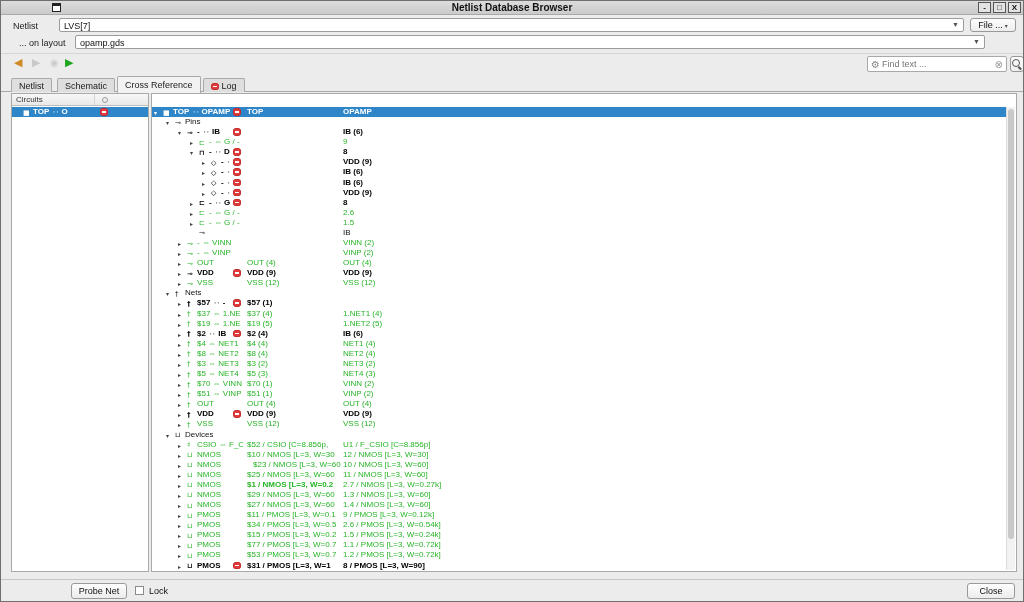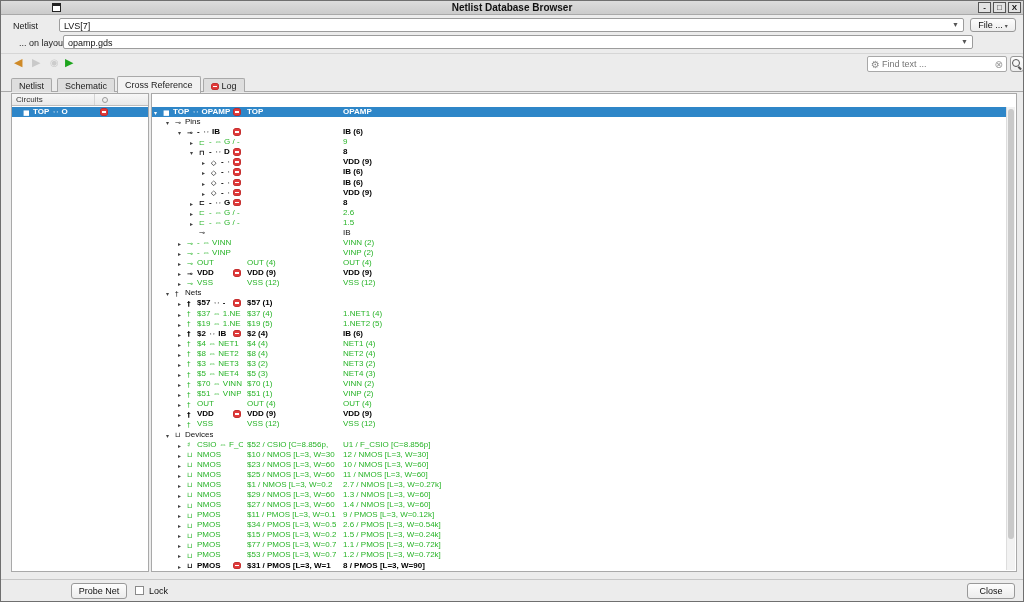--- a/index.html
+++ b/index.html
@@ -104,21 +104,21 @@
 <div class="abs flabel" style="left:12px; top:20px;">Netlist</div>
 <div class="abs combo" style="left:58px; top:17px; width:905px;">
   <span>LVS[7]</span>
   <span class="arrow">▼</span>
 </div>
 <div class="abs btn" style="left:969px; top:17px; width:46px; height:14px;">
   <span>File ...</span>
   <span style="font-size:6px; margin-left:2px; color:#555;">▾</span>
 </div>
 <div class="abs flabel" style="left:18px; top:37px;">... on layout</div>
-<div class="abs combo" style="left:62px; top:34px; width:910px;">
+<div class="abs combo" style="left:74px; top:34px; width:910px;">
   <span>opamp.gds</span>
   <span class="arrow">▼</span>
 </div>
 
 <div class="sep-line" style="top:52px;"></div>
 
 <div class="abs tbico" style="left:13px; top:55px; color:#cf8a28;">◀</div>
 <div class="abs tbico" style="left:31px; top:55px; color:#c9c9c9;">▶</div>
 <div class="abs tbico" style="left:49px; top:55px; color:#cccccc; font-size:10px;">◉</div>
 <div class="abs tbico" style="left:64px; top:55px; color:#1ea51e;">▶</div>
@@ -398,35 +398,35 @@
         <span class="exp" style="left: 26px;">▸</span>
         <span class="tico c-ok" style="left: 35px;">⊔</span>
         <span class="lab c-ok" style="left: 45px; max-width: 46px;">NMOS</span>
         <span class="lab c-ok" style="left: 95px; max-width: 95px;">$10 / NMOS [L=3, W=30</span>
         <span class="c-ok" style="left: 191px;">12 / NMOS [L=3, W=30]</span>
       </div>
       <div class="trow">
         <span class="exp" style="left: 26px;">▸</span>
         <span class="tico c-ok" style="left: 35px;">⊔</span>
         <span class="lab c-ok" style="left: 45px; max-width: 46px;">NMOS</span>
-        <span class="lab c-ok" style="left: 95px; max-width: 95px;">$23 / NMOS [L=3, W=60</span>
+        <span class="lab c-ok" style="left: 101px; max-width: 95px;">$23 / NMOS [L=3, W=60</span>
         <span class="c-ok" style="left: 191px;">10 / NMOS [L=3, W=60]</span>
       </div>
       <div class="trow">
         <span class="exp" style="left: 26px;">▸</span>
         <span class="tico c-ok" style="left: 35px;">⊔</span>
         <span class="lab c-ok" style="left: 45px; max-width: 46px;">NMOS</span>
         <span class="lab c-ok" style="left: 95px; max-width: 95px;">$25 / NMOS [L=3, W=60</span>
         <span class="c-ok" style="left: 191px;">11 / NMOS [L=3, W=60]</span>
       </div>
       <div class="trow">
         <span class="exp" style="left: 26px;">▸</span>
         <span class="tico c-ok" style="left: 35px;">⊔</span>
         <span class="lab c-ok" style="left: 45px; max-width: 46px;">NMOS</span>
-        <span class="lab c-ok" style="left: 95px; max-width: 95px;">$1 / NMOS [L=3, W=0.2</span>
+        <span class="lab c-ok" style="left: 95px; max-width: 95px; font-weight: bold;">$1 / NMOS [L=3, W=0.2</span>
         <span class="c-ok" style="left: 191px;">2.7 / NMOS [L=3, W=0.27k]</span>
       </div>
       <div class="trow">
         <span class="exp" style="left: 26px;">▸</span>
         <span class="tico c-ok" style="left: 35px;">⊔</span>
         <span class="lab c-ok" style="left: 45px; max-width: 46px;">NMOS</span>
         <span class="lab c-ok" style="left: 95px; max-width: 95px;">$29 / NMOS [L=3, W=60</span>
         <span class="c-ok" style="left: 191px;">1.3 / NMOS [L=3, W=60]</span>
       </div>
       <div class="trow">

